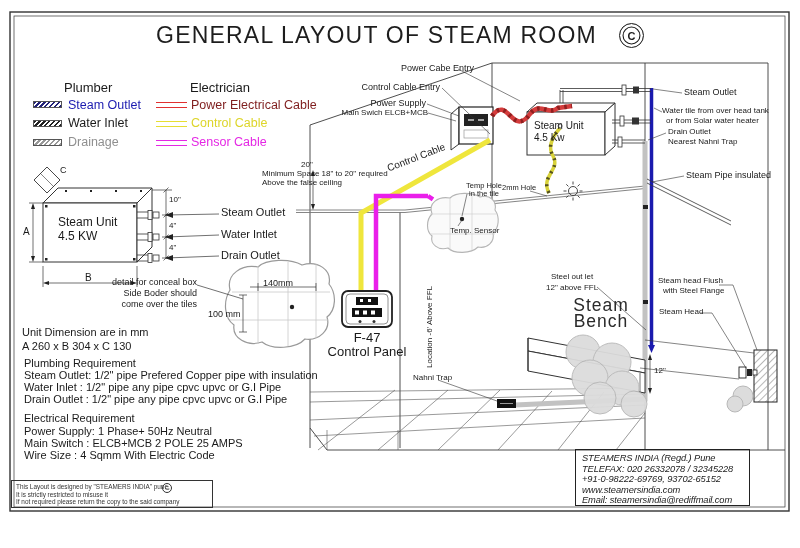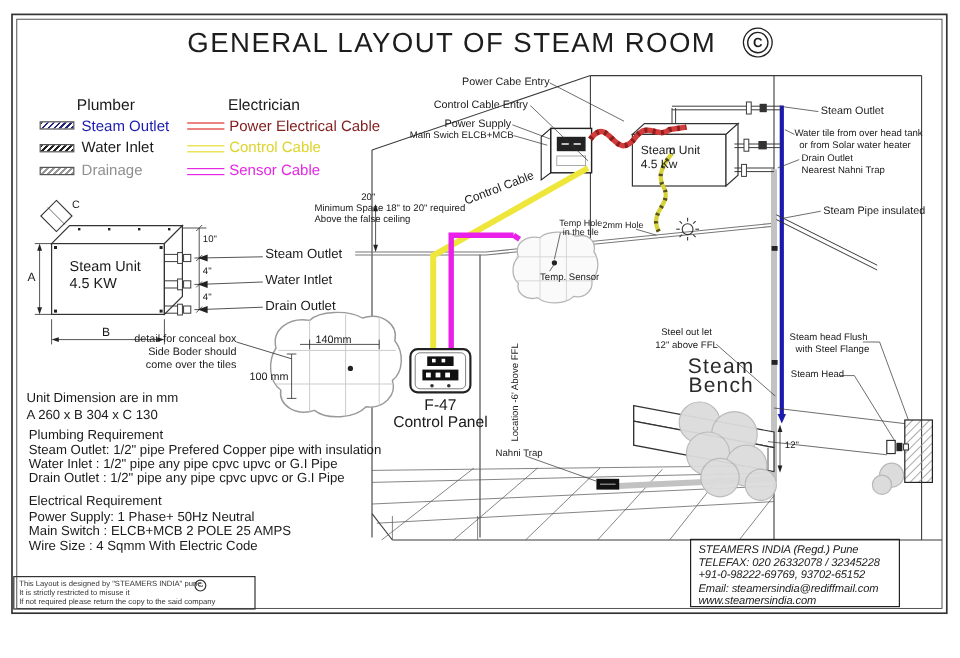--- a/index.html
+++ b/index.html
@@ -374,21 +374,21 @@
   <div class="lbl f11" style="left:22px;top:341px">A 260 x B 304 x C 130</div>
   <div class="lbl f11" style="left:24px;top:358px">Plumbing Requirement</div>
   <div class="lbl f11" style="left:24px;top:370px">Steam Outlet: 1/2" pipe  Prefered Copper pipe with insulation</div>
   <div class="lbl f11" style="left:24px;top:382px">Water Inlet   : 1/2" pipe any pipe cpvc upvc or G.I Pipe</div>
   <div class="lbl f11" style="left:24px;top:394px">Drain Outlet : 1/2" pipe any pipe cpvc upvc or G.I Pipe</div>
   <div class="lbl f11" style="left:24px;top:413px">Electrical Requirement</div>
   <div class="lbl f11" style="left:24px;top:426px">Power Supply: 1 Phase+ 50Hz Neutral</div>
   <div class="lbl f11" style="left:24px;top:438px">Main Switch  : ELCB+MCB 2 POLE 25 AMPS</div>
   <div class="lbl f11" style="left:24px;top:450px">Wire Size      : 4 Sqmm With Electric Code</div>
 
-  <div class="lbl f9 ralign" style="left:360px;top:64px;width:98px">Power Cabe Entry</div>
+  <div class="lbl f9 ralign" style="left:376px;top:64px;width:98px">Power Cabe Entry</div>
   <div class="lbl f9 ralign" style="left:350px;top:83px;width:90px">Control Cable Entry</div>
   <div class="lbl f9 ralign" style="left:350px;top:99px;width:76px">Power Supply</div>
   <div class="lbl f8 ralign" style="left:318px;top:109px;width:110px">Main Swich ELCB+MCB</div>
   <div class="lbl f10" style="left:534px;top:121px">Steam Unit</div>
   <div class="lbl f10" style="left:534px;top:133px">4.5 Kw</div>
   <div class="lbl f9" style="left:684px;top:88px">Steam Outlet</div>
   <div class="lbl f8" style="left:662px;top:107px">Water tile from over head tank</div>
   <div class="lbl f8" style="left:666px;top:117px">or from Solar water heater</div>
   <div class="lbl f8" style="left:668px;top:128px">Drain Outlet</div>
   <div class="lbl f8" style="left:668px;top:138px">Nearest Nahni Trap</div>
@@ -418,17 +418,17 @@
     <div>This Layout is designed by "STEAMERS INDIA" pune,</div>
     <div>It is strictly restricted to misuse it</div>
     <div>If not required please return the copy to the said company</div>
     <span class="dis-copy">C</span>
   </div>
 
   <div class="company">
     <div>STEAMERS INDIA (Regd.) Pune</div>
     <div>TELEFAX: 020 26332078 / 32345228</div>
     <div>+91-0-98222-69769, 93702-65152</div>
+    <div>www.steamersindia.com</div>
     <div>Email: steamersindia@rediffmail.com</div>
-    <div>www.steamersindia.com</div>
   </div>
 
 </div>
 
 </body></html>

